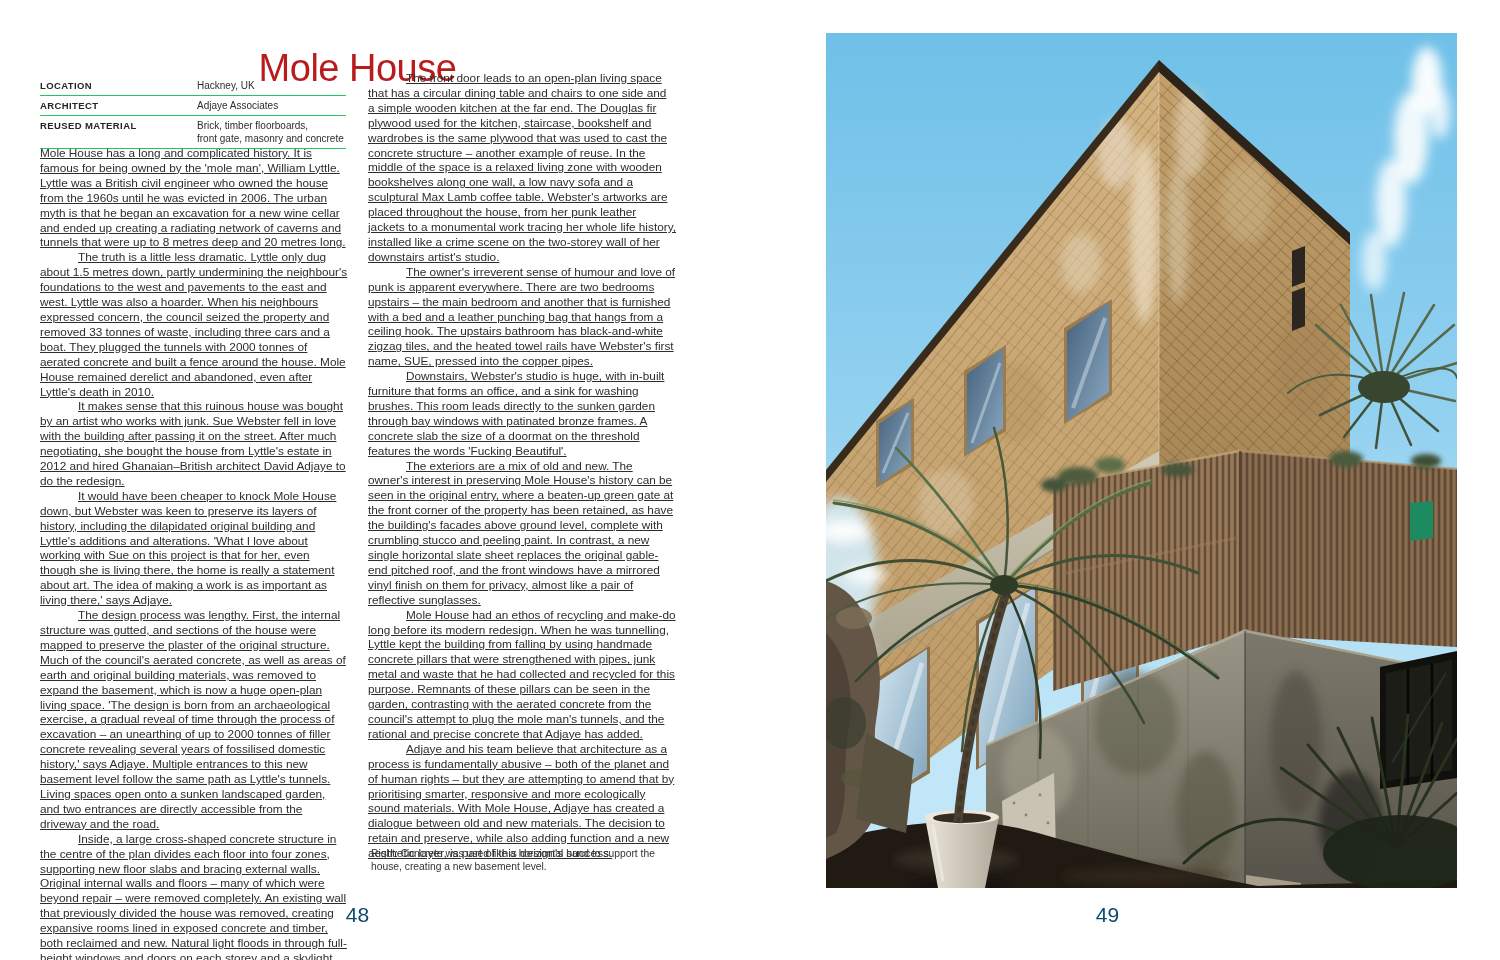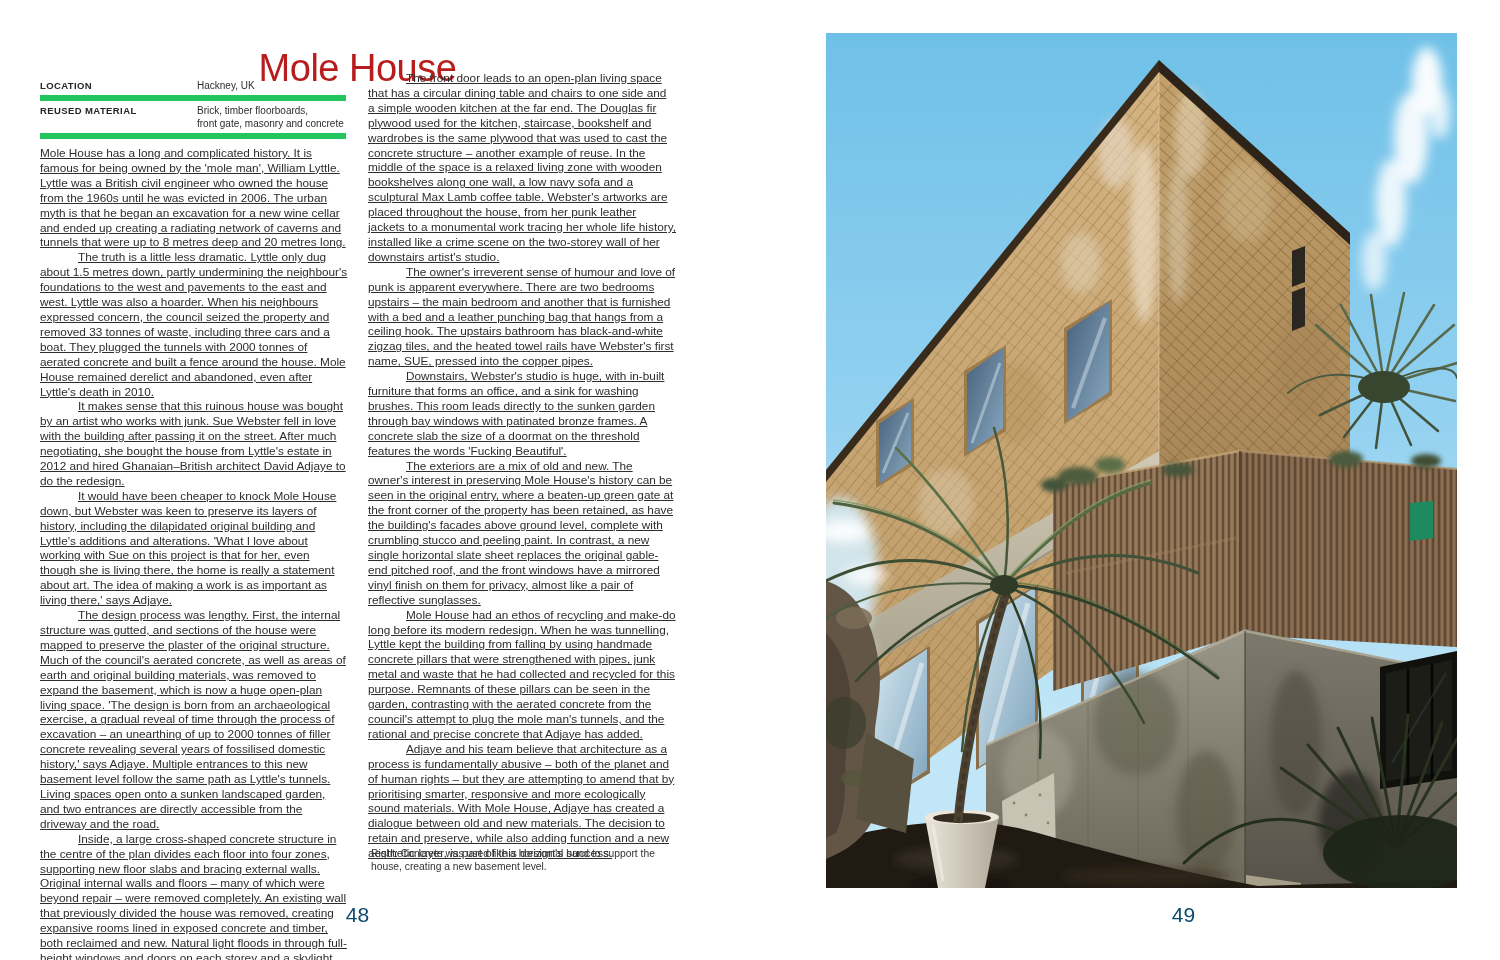--- a/index.html
+++ b/index.html
@@ -9,50 +9,54 @@
     font-family:"Liberation Sans", sans-serif;
     color:#2d2d2d;
     -webkit-font-smoothing:antialiased;
   }
   .page-title{
     position:absolute;left:40px;top:22px;width:635px;
     text-align:center;font-size:38px;font-weight:400;letter-spacing:-0.5px;
     color:#b91c1c;
   }
   .meta{position:absolute;left:40px;top:76px;width:306px;font-size:10px;}
-  .meta-row{display:flex;border-bottom:6px solid #22c55e;padding:3px 0 3px 0;}
+  .meta-row{display:flex;border-bottom:1px solid #22c55e;padding:3px 0 3px 0;}
   .meta-label{width:157px;flex:0 0 157px;font-weight:700;font-size:9.5px;letter-spacing:.4px;color:#252525;padding-top:1px;}
   .meta-value{font-size:10px;color:#2d2d2d;white-space:pre-line;line-height:13px;}
   .body-col{position:absolute;width:308px;font-size:11.8px;line-height:14.9px;color:#2d2d2d;text-align:left;}
   .body-col p{margin:0;text-indent:38px;text-decoration:underline;}
   .col1{left:40px;top:146px;}
   .col1 p:first-child{text-indent:0;}
   .col2{left:368px;top:71px;}
   .caption{
     position:absolute;left:371px;top:847px;width:308px;
     font-size:10.3px;line-height:13.2px;color:#333333;
   }
   .pageno{position:absolute;top:903px;font-size:21px;color:#0c4a6e;}
   .pageno-left{left:40px;width:635px;text-align:center;}
-  .pageno-right{left:868px;width:631px;text-align:center;}
+  .pageno-right{left:792px;width:631px;text-align:center;}
   .photo{
     position:absolute;left:826px;top:33px;width:631px;height:855px;
     overflow:hidden;background:#8ecdec;
   }
   .photo svg{display:block;width:631px;height:855px;}
 </style>
 </head>
 <body>
 
 <h1 class="page-title">Mole House</h1>
 
 <div class="meta">
   <div class="meta-row">
     <div class="meta-label">LOCATION</div>
     <div class="meta-value">Hackney, UK</div>
+  </div>
+  <div class="meta-row">
+    <div class="meta-label">ARCHITECT</div>
+    <div class="meta-value">Adjaye Associates</div>
   </div>
   <div class="meta-row">
     <div class="meta-label">REUSED MATERIAL</div>
     <div class="meta-value">Brick, timber floorboards,
 front gate, masonry and concrete</div>
   </div>
 </div>
 
 <div class="body-col col1">
     <p>Mole House has a long and complicated history. It is famous for being owned by the 'mole man', William Lyttle. Lyttle was a British civil engineer who owned the house from the 1960s until he was evicted in 2006. The urban myth is that he began an excavation for a new wine cellar and ended up creating a radiating network of caverns and tunnels that were up to 8 metres deep and 20 metres long.</p>

